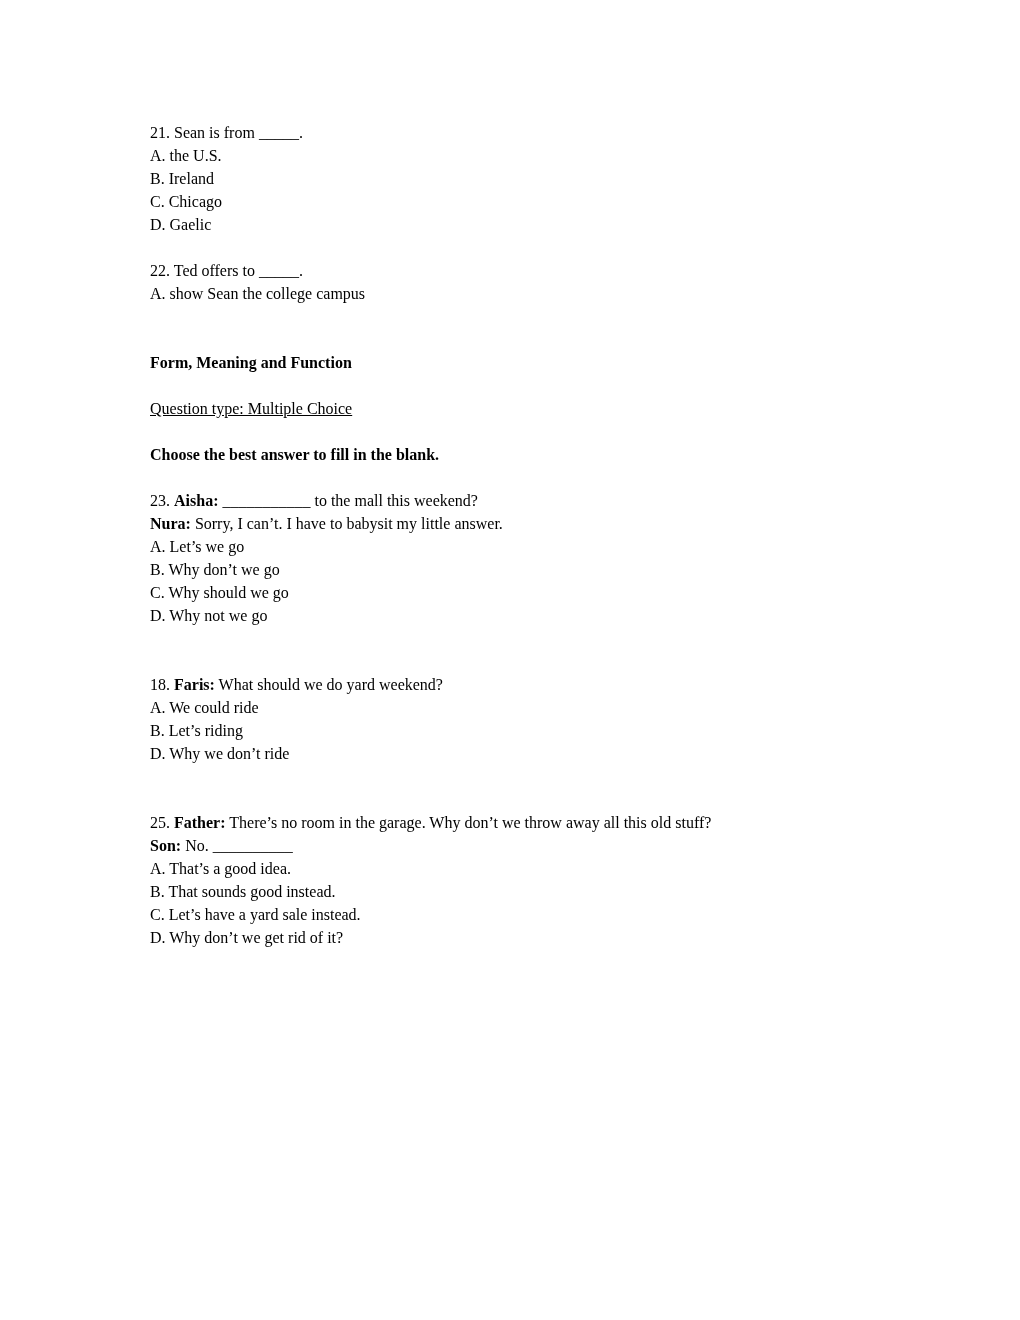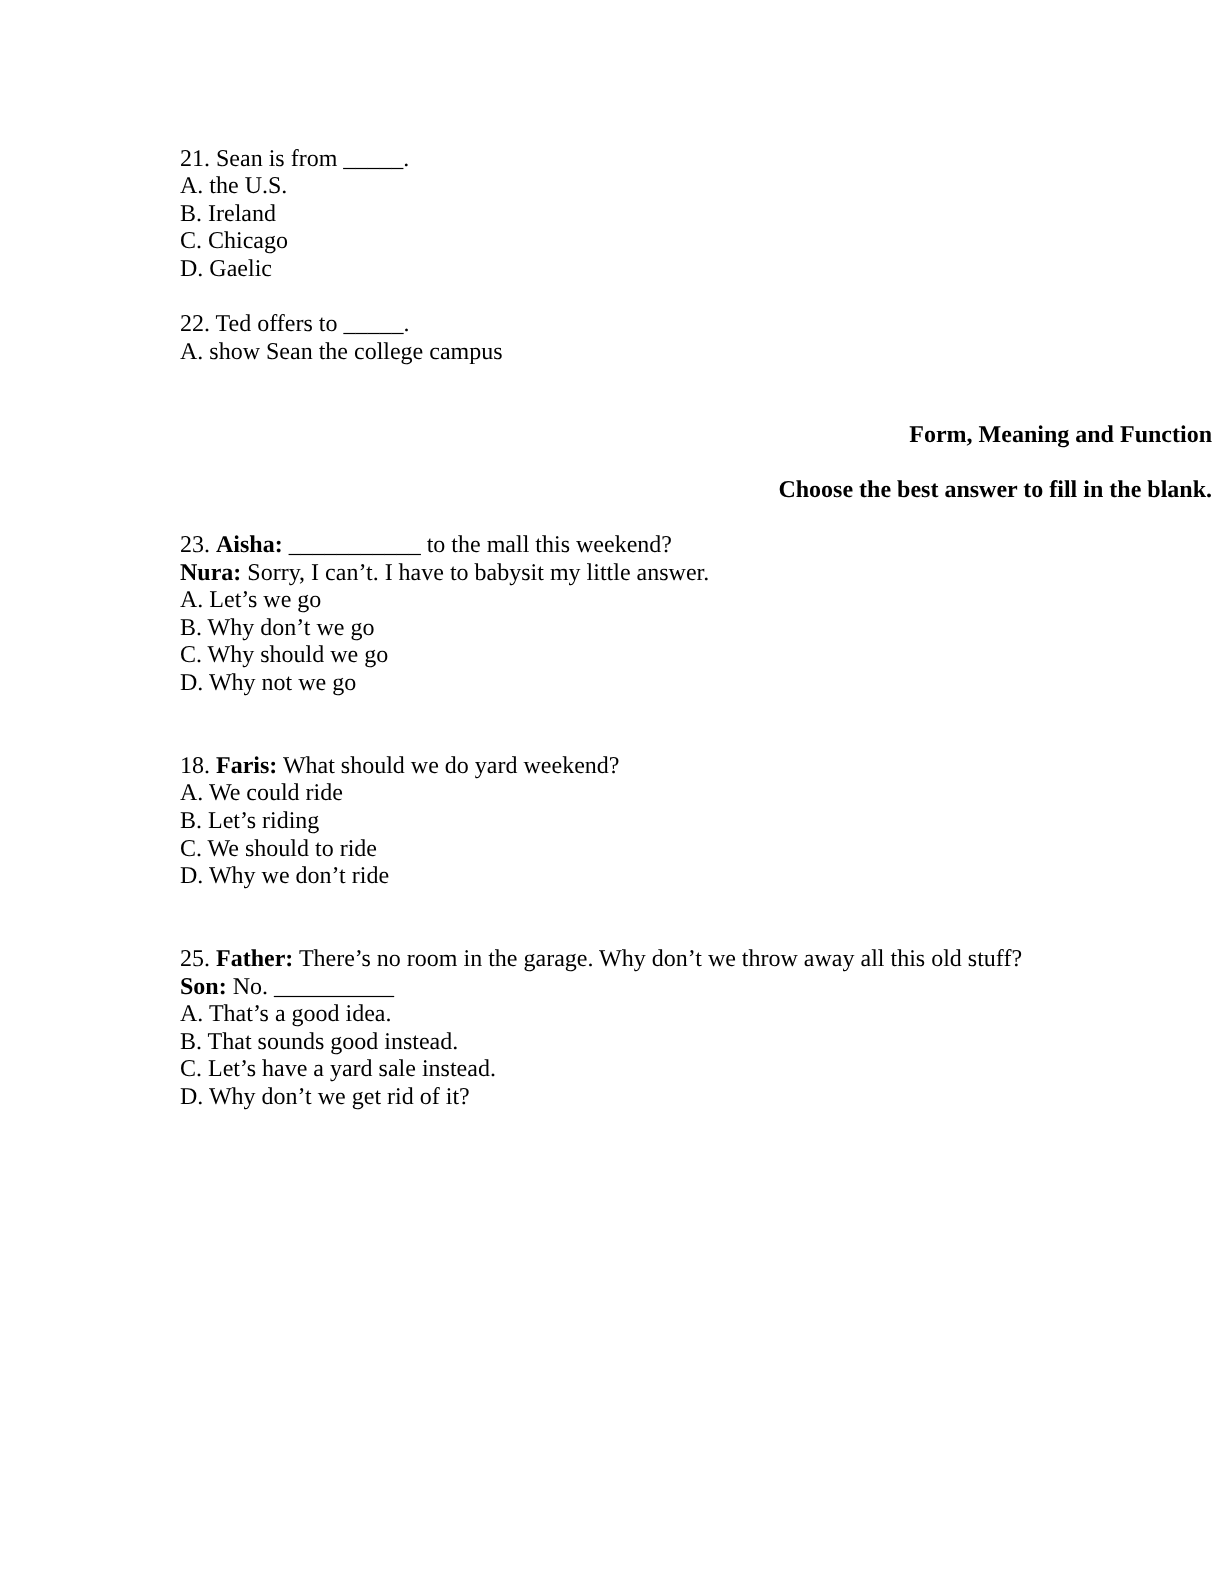--- a/index.html
+++ b/index.html
@@ -11,30 +11,29 @@
     height: 1320px;
     background: #ffffff;
     overflow: hidden;
   }
   .page {
     box-sizing: border-box;
     width: 1020px;
     height: 1320px;
     padding: 121px 10px 0 150px;
     font-family: "Liberation Serif", "DejaVu Serif", serif;
-    font-size: 20px;
+    font-size: 16px;
     line-height: 23px;
     color: #000000;
   }
   .ln {
     white-space: nowrap;
   }
   .b {
     font-weight: bold;
-    text-align: right;
   }
   .u {
     text-decoration: underline;
   }
   .mb1 { margin-bottom: 23px; }  
   .mb2 { margin-bottom: 46px; }  
 </style>
 </head>
 <body>
 
@@ -48,37 +47,37 @@
     <div class="ln">D. Gaelic</div>
   </div>
 
   <div class="mb2">
     <div class="ln"><span>22.</span> <span>Ted offers to _____.</span></div>
     <div class="ln">A. show Sean the college campus</div>
   </div>
 
   <div class="ln b mb1">Form, Meaning and Function</div>
 
+  <div class="ln mb1"><span class="u">Question type: Multiple Choice</span></div>
 
   <div class="ln b mb1">Choose the best answer to fill in the blank.</div>
 
   <div class="mb2">
     <div class="ln"><span>23.</span> <span class="b">Aisha:</span> <span>___________ to the mall this weekend?</span></div>
     <div class="ln"><span class="b">Nura:</span> <span>Sorry, I can’t. I have to babysit my little answer.</span></div>
     <div class="ln">A. Let’s we go</div>
     <div class="ln">B. Why don’t we go</div>
     <div class="ln">C. Why should we go</div>
     <div class="ln">D. Why not we go</div>
   </div>
 
   <div class="mb2">
     <div class="ln"><span>18.</span> <span class="b">Faris:</span> <span>What should we do yard weekend?</span></div>
     <div class="ln">A. We could ride</div>
     <div class="ln">B. Let’s riding</div>
-    <div class="ln">C. We should to ride</div>
     <div class="ln">D. Why we don’t ride</div>
   </div>
 
   <div>
     <div class="ln"><span>25.</span> <span class="b">Father:</span> <span>There’s no room in the garage. Why don’t we throw away all this old stuff?</span></div>
     <div class="ln"><span class="b">Son:</span> <span>No. __________</span></div>
     <div class="ln">A. That’s a good idea.</div>
     <div class="ln">B. That sounds good instead.</div>
     <div class="ln">C. Let’s have a yard sale instead.</div>
     <div class="ln">D. Why don’t we get rid of it?</div>

